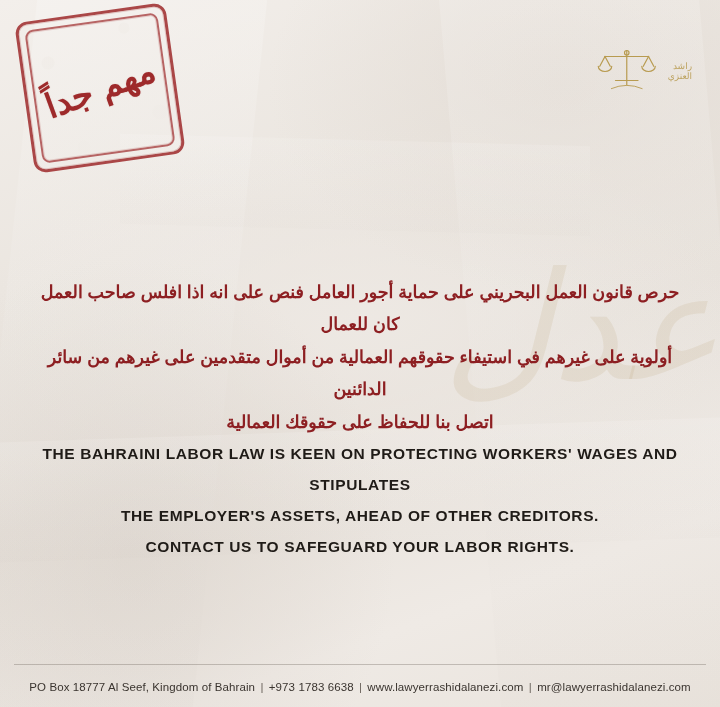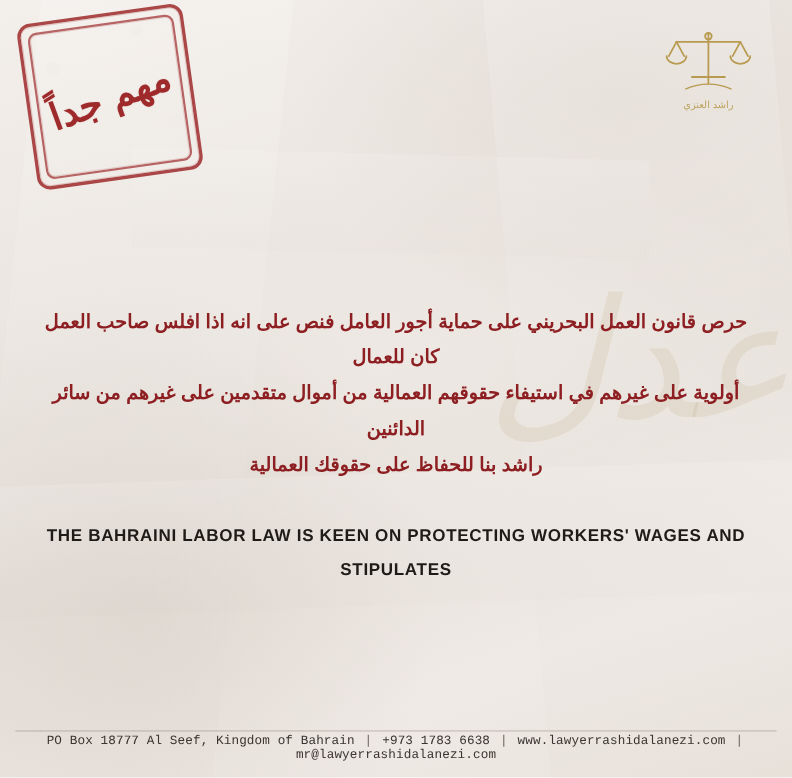--- a/index.html
+++ b/index.html
@@ -82,21 +82,21 @@
   }
 
   
   .logo {
     position: absolute;
     right: 28px;
     top: 24px;
     width: 96px;
     height: 92px;
     display: flex;
-    flex-direction: column;
+    flex-direction: row;
     align-items: center;
     justify-content: flex-start;
   }
   .logo svg { display: block; }
   .logo-word {
     margin-top: 2px;
     color: #b89b50;
     font-size: 9px;
     letter-spacing: 0.5px;
     direction: rtl;
@@ -143,21 +143,20 @@
     direction: rtl;
     color: #8d1f22;
     font-size: 17.5px;
     line-height: 1.85;
     font-weight: bold;
     letter-spacing: 0.2px;
   }
   .ar-line { display: block; }
 
   .en-block {
-    margin-top: 34px;
     color: #1f1b17;
     font-size: 15.5px;
     line-height: 2.0;
     font-weight: bold;
     letter-spacing: 0.6px;
     font-stretch: condensed;
     text-transform: uppercase;
   }
   .en-line { display: block; }
 
@@ -172,21 +171,20 @@
   }
   .footer {
     position: absolute;
     left: 0;
     right: 0;
     bottom: 14px;
     text-align: center;
     color: #3a342f;
     font-size: 11.5px;
     letter-spacing: 0.1px;
-    font-family: Liberation Mono, monospace;
   }
   .footer span { white-space: nowrap; }
   .sep { color: #6b635c; padding: 0 2px; }
 </style>
 </head>
 <body>
 
 <div class="poster">
 
   <div class="crease c1"></div>
@@ -219,25 +217,27 @@
       </g>
       <path d="M20 57 q21 -9 42 0" stroke="#b89b50" stroke-width="1.2" fill="none"></path>
     </svg>
     <div class="logo-word">راشد العنزي</div>
   </div>
 
   <div class="content">
     <div class="ar-block">
       <span class="ar-line">حرص قانون العمل البحريني على حماية أجور العامل فنص على انه اذا افلس صاحب العمل كان للعمال</span>
       <span class="ar-line">أولوية على غيرهم في استيفاء حقوقهم العمالية من أموال متقدمين على غيرهم من سائر الدائنين</span>
-      <span class="ar-line">راشد بنا للحفاظ على حقوقك العمالية</span>
+      <span class="ar-line">اتصل بنا للحفاظ على حقوقك العمالية</span>
     </div>
 
     <div class="en-block">
       <span class="en-line">THE BAHRAINI LABOR LAW IS KEEN ON PROTECTING WORKERS' WAGES AND STIPULATES</span>
+      <span class="en-line">THE EMPLOYER'S ASSETS, AHEAD OF OTHER CREDITORS.</span>
+      <span class="en-line">CONTACT US TO SAFEGUARD YOUR LABOR RIGHTS.</span>
     </div>
   </div>
 
   <div class="footer-rule"></div>
 
   <div class="footer">
     <span>PO Box 18777 Al Seef, Kingdom of Bahrain</span>
     <span class="sep">|</span>
     <span>+973 1783 6638</span>
     <span class="sep">|</span>

